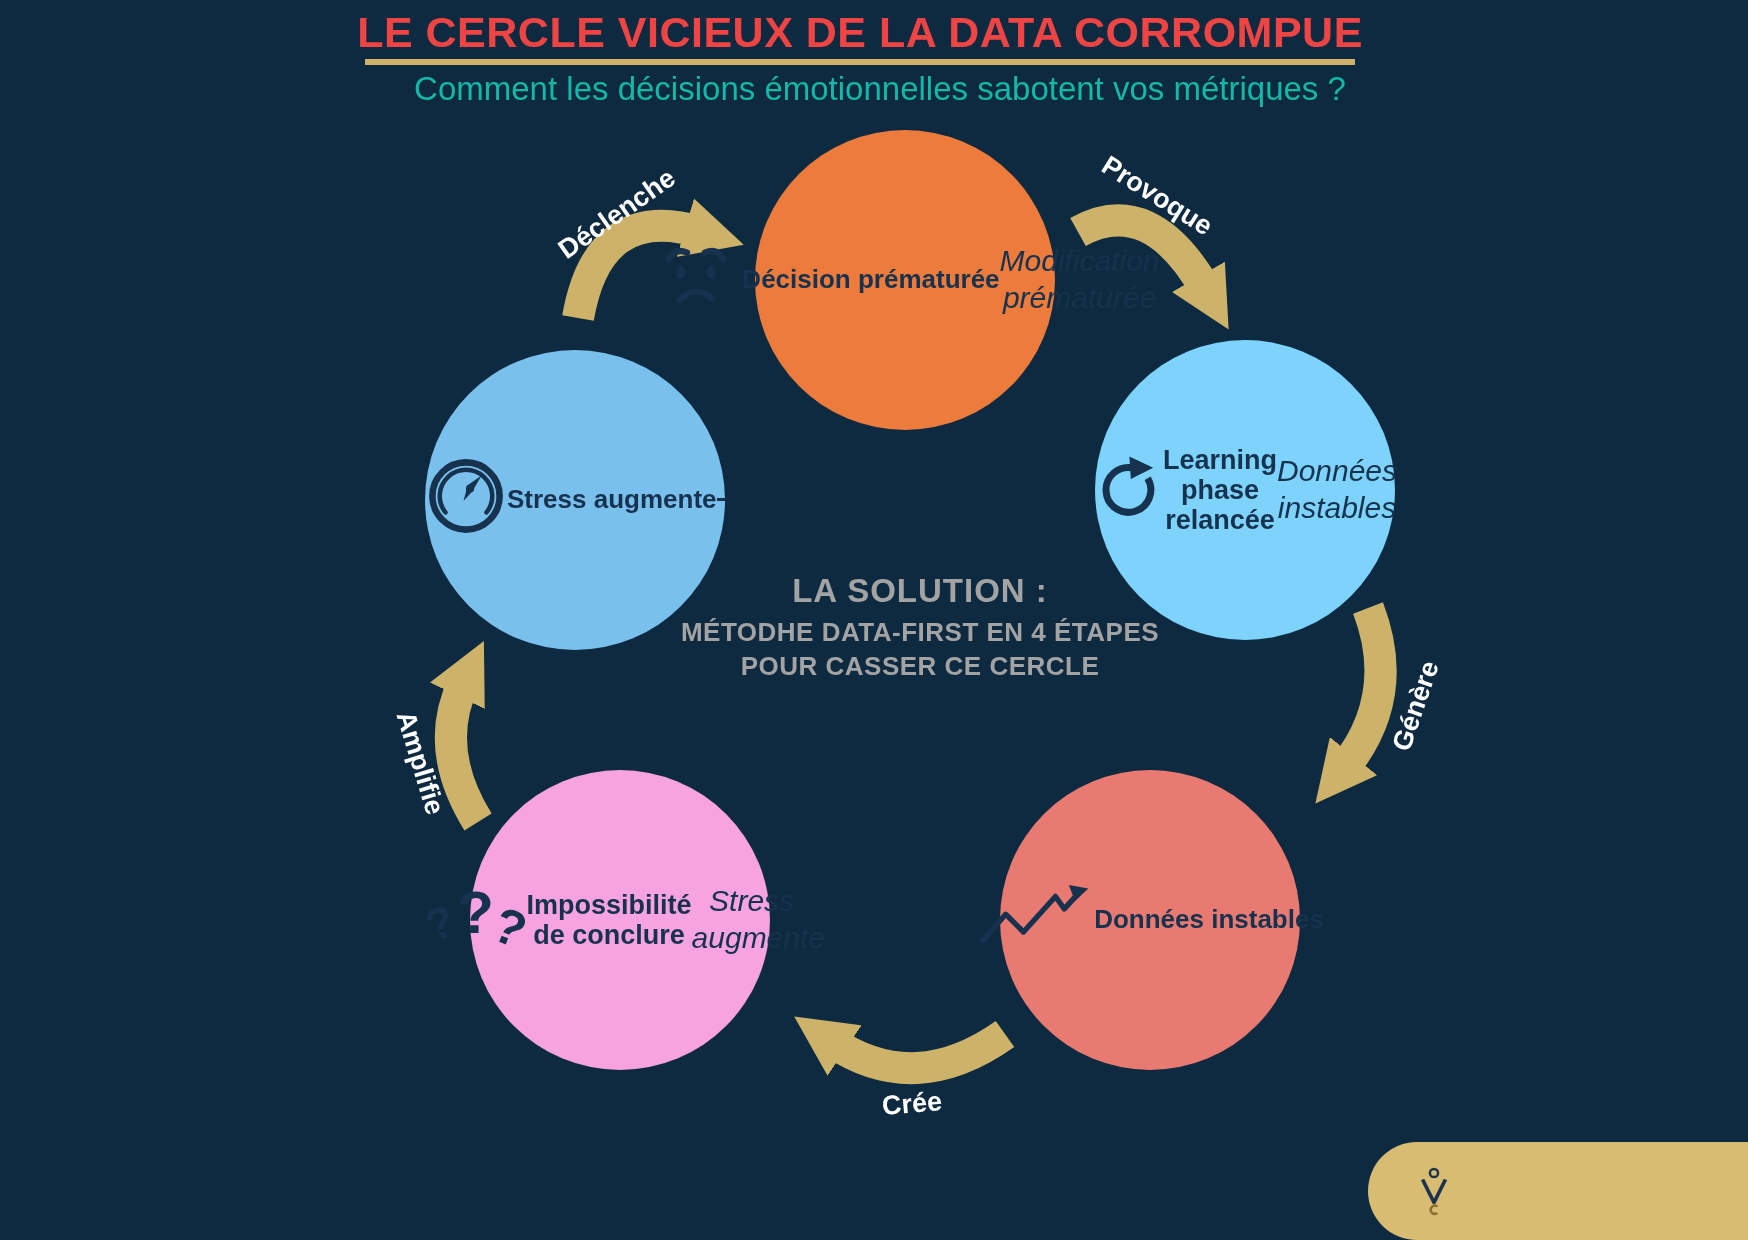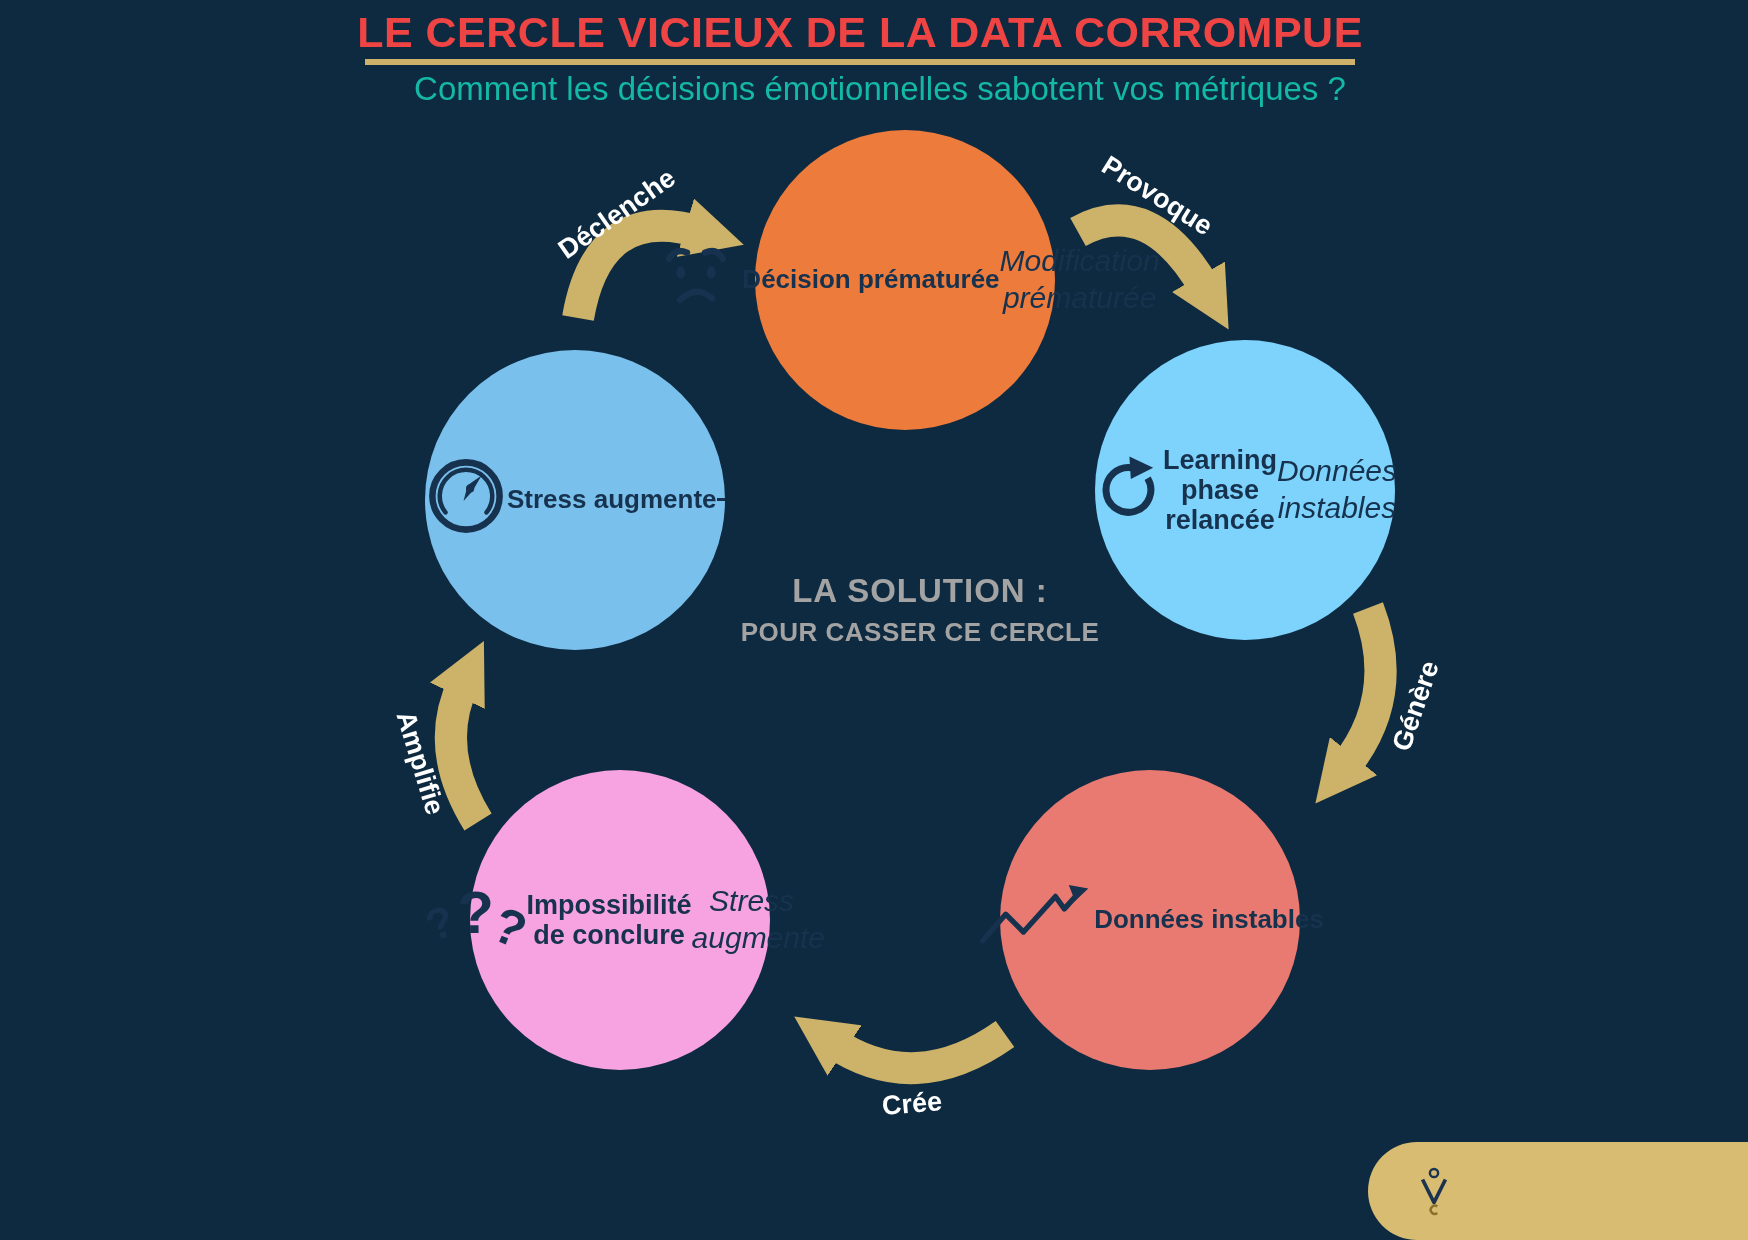--- a/index.html
+++ b/index.html
@@ -153,20 +153,21 @@
         <polygon points="69,25 58,44 47,56 52,37" class="nv-f"></polygon>
         <circle cx="55" cy="41" r="5" class="nv-f"></circle>
       </svg>
     </div>
     <div class="c-title one-line">Stress augmente</div>
     <div class="c-div"></div>
   </div>
 
   <div class="solution">
     <div class="sol-1">LA SOLUTION :</div>
+    <div class="sol-2">MÉTODHE DATA-FIRST EN 4 ÉTAPES</div>
     <div class="sol-3">POUR CASSER CE CERCLE</div>
   </div>
 
   <div class="logo-panel">
     <span class="logo-emblem">
       <svg viewBox="0 0 44 60" width="36" height="50">
         <circle cx="22" cy="8" r="5" fill="none" class="em-s" stroke-width="3"></circle>
         <path d="M 8 16 L 22 44 L 36 16" fill="none" class="em-s" stroke-width="4.5" stroke-linejoin="round"></path>
         <path d="M 26 49 A 5 5 0 1 0 26 57" fill="none" stroke="#8a6f2d" stroke-width="3"></path>
       </svg>

